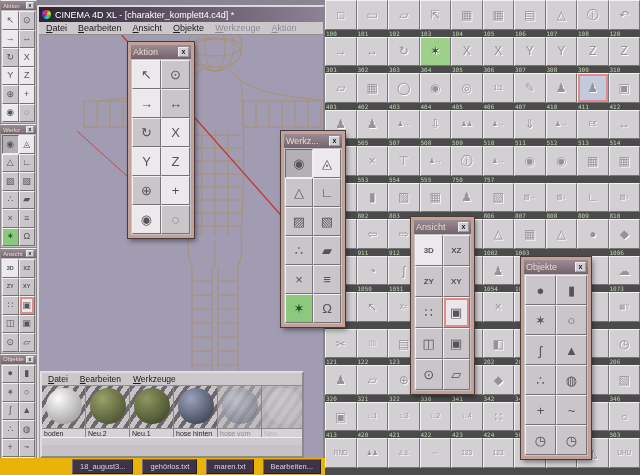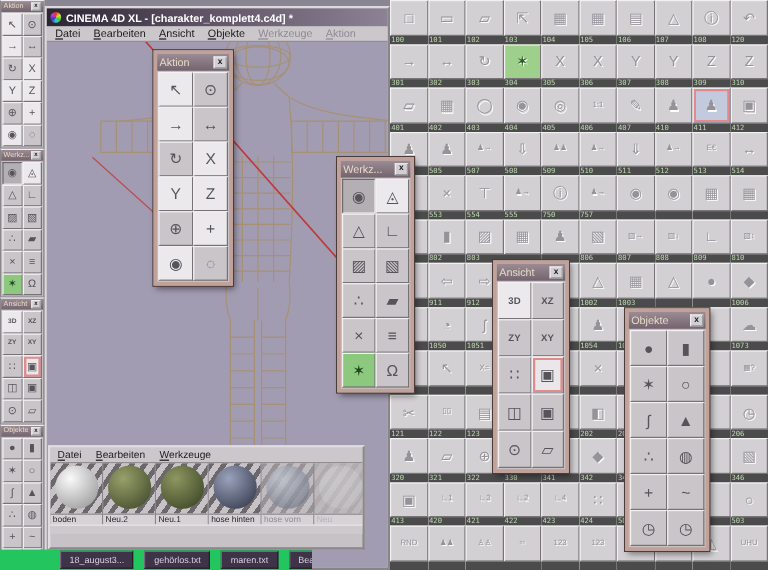--- a/index.html
+++ b/index.html
@@ -4,21 +4,21 @@
 <style>
   *{margin:0;padding:0;box-sizing:border-box}
   html,body{width:640px;height:475px;overflow:hidden}
   body{font-family:"Liberation Sans",sans-serif;background:#8a8592;position:relative}
   .screen{position:absolute;left:0;top:0;width:640px;height:475px;overflow:hidden}
 
   
   .main-window{position:absolute;left:37px;top:5px;width:288px;height:470px;
     background:#c8c4c8;border:2px outset #dcd8dc;z-index:0}
   .titlebar{height:15px;background:linear-gradient(90deg,#2a2433,#5e5264 45%,#8d8295);
-    color:#fff;font-weight:bold;font-size:9px;display:flex;align-items:center;gap:4px;
+    color:#fff;font-weight:normal;font-size:9px;display:flex;align-items:center;gap:4px;
     padding:0 3px;white-space:nowrap;overflow:hidden}
   .app-logo{width:9px;height:9px;border-radius:50%;flex:0 0 auto;
     background:conic-gradient(#d33,#dd3,#3c3,#3cc,#33c,#c3c,#d33)}
   .menubar{height:13px;background:#cbc7cb;display:flex;gap:11px;padding:0 7px;
     font-size:9px;align-items:center;border-bottom:1px solid #918d91;color:#1c1a1c}
   .menu-item{display:inline-block;cursor:default}
   .menu-item::first-letter{text-decoration:underline}
   .menu-item.dim{color:#8f8b95}
   .viewport{position:absolute;left:0;top:28px;right:0;bottom:0;background:#a29cb2;overflow:hidden}
   .viewport svg{position:absolute;left:0;top:0}
@@ -85,22 +85,22 @@
   .msphere{position:absolute;left:4px;top:2px;width:36px;height:36px;border-radius:50%}
   .faded1 .msphere{opacity:.7}
   .faded2 .msphere{opacity:.22}
   .mname{position:absolute;bottom:0;left:0;right:0;height:9px;background:#d6d3d6;
     font-size:7px;line-height:9px;padding-left:2px;color:#26242a;border-top:1px solid #8e8a8e}
   .faded1 .mname{color:#8d8a96}
   .faded2 .mname{color:#b4b1bc}
   .mm-status{height:8px;background:#cdc9cd;border-top:1px solid #f0eef0}
 
   
-  .taskbar{position:absolute;left:0;top:458px;width:260px;height:17px;background:#22c55e;
-    display:flex;align-items:center;gap:9px;padding-left:50px;z-index:5;overflow:hidden}
+  .taskbar{position:absolute;left:0;top:458px;width:325px;height:17px;background:#eab308;
+    display:flex;align-items:center;gap:9px;padding-left:72px;z-index:5;overflow:hidden}
   .tbtn{background:#3e3347;color:#d8d0e4;font-size:7.5px;padding:2px 7px;white-space:nowrap;
     border:1px solid;border-color:#75687f #241d2c #241d2c #75687f}
 </style>
 </head>
 <body>
 
 <div class="screen">
 
   <div class="main-window">
     <div class="titlebar">

